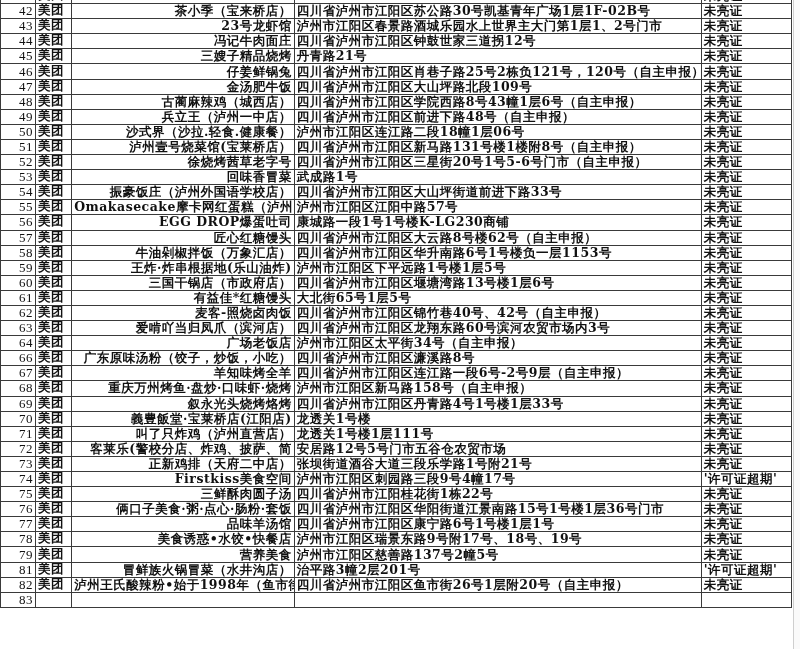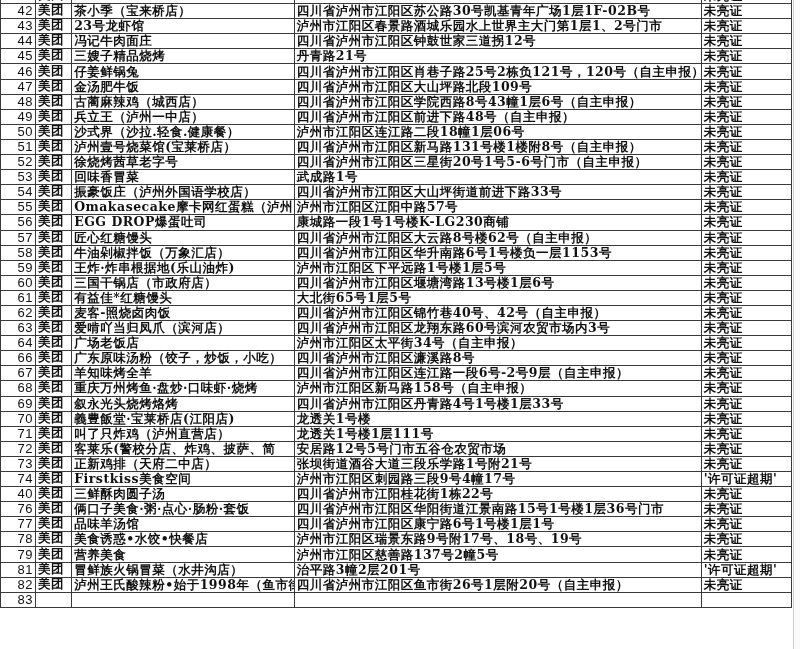--- a/index.html
+++ b/index.html
@@ -2,23 +2,23 @@
 <html><head>
 <meta charset="utf-8">
 <style>
   html, body { margin: 0; padding: 0; background: #ffffff; }
   body { width: 800px; height: 649px; overflow: hidden; position: relative;
          font-family: "DejaVu Serif", "Liberation Serif", serif; color: #111; }
   .sheet { position: absolute; left: 0; top: -12px; width: 800px; }
   table { border-collapse: collapse; table-layout: fixed; width: 792px; }
   td { border: 1px solid #3a3a3a; height: 14.1px; padding: 0 2px; font-size: 12.5px;
        line-height: 14px; white-space: nowrap; overflow: hidden; font-weight: bold; letter-spacing: 0.5px; }
-  td.num { text-align: right; width: 30px; font-family: Liberation Sans, sans-serif; font-weight: normal; font-size: 13px; }
+  td.num { text-align: right; width: 30px; font-family: Liberation Serif, serif; font-weight: normal; font-size: 13px; }
   td.plat { width: 31px; font-family: Liberation Mono, monospace; }
-  td.name { width: 217px; }
+  td.name { width: 217px; text-align: right; }
   td.addr { width: 401px; }
   td.status { width: 85px; margin-top: 22px; }
   .rightedge { position: absolute; right: 0; top: 0; width: 6px; height: 649px; background: #fafafa; border-left: 1px solid #cfcfcf; }
 </style>
 </head>
 <body>
 
 <div class="sheet">
   <table>
     <tbody id="tbody">
@@ -247,21 +247,21 @@
           <td class="status">未亮证</td>
         </tr>
         <tr>
           <td class="num">74</td>
           <td class="plat">美团</td>
           <td class="name">Firstkiss美食空间</td>
           <td class="addr">泸州市江阳区刺园路三段9号4幢17号</td>
           <td class="status">'许可证超期'</td>
         </tr>
         <tr>
-          <td class="num">40</td>
+          <td class="num">75</td>
           <td class="plat">美团</td>
           <td class="name">三鲜酥肉圆子汤</td>
           <td class="addr">四川省泸州市江阳桂花街1栋22号</td>
           <td class="status">未亮证</td>
         </tr>
         <tr>
           <td class="num">76</td>
           <td class="plat">美团</td>
           <td class="name">俩口子美食·粥·点心·肠粉·套饭</td>
           <td class="addr">四川省泸州市江阳区华阳街道江景南路15号1号楼1层36号门市</td>

